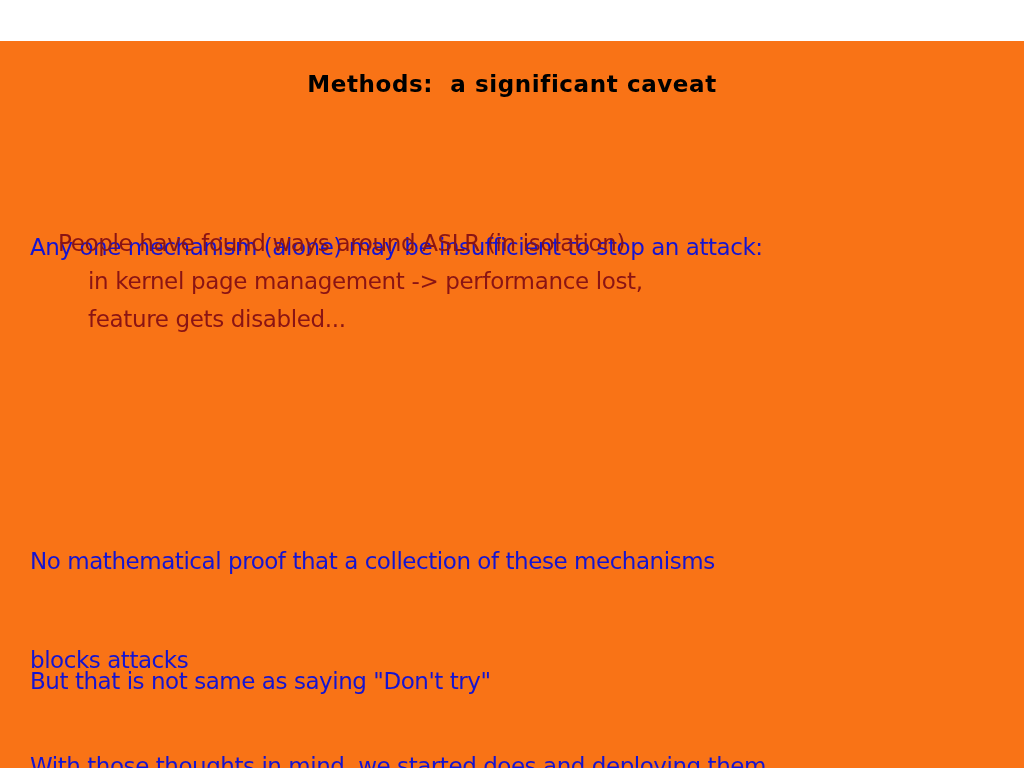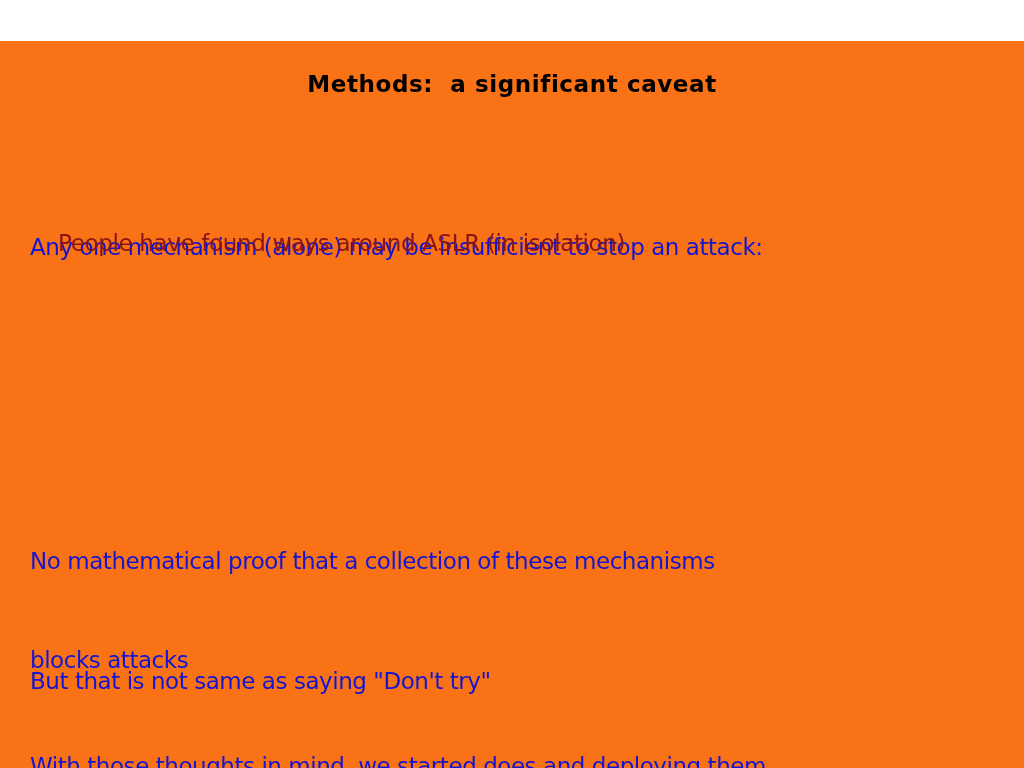--- a/index.html
+++ b/index.html
@@ -101,20 +101,22 @@
   <div class="slide-title">Methods:  a significant caveat</div>
 
   <div class="body-area">
 
     <div class="para para-intro">
       <span class="line">Any one mechanism (alone) may be insufficient to stop an attack:</span>
     </div>
 
     <div class="sublist">
       <span class="item">People have found ways around ASLR (in isolation)</span>
+      <span class="item indent">in kernel page management -&gt; performance lost,</span>
+      <span class="item indent">feature gets disabled...</span>
     </div>
 
     <div class="para para-but">
       <span class="line">But that is not same as saying "Don't try"</span>
     </div>
 
     <div class="para para-proof">
       <span class="line">No mathematical proof that a collection of these mechanisms</span>
       <span class="line">blocks attacks</span>
     </div>

